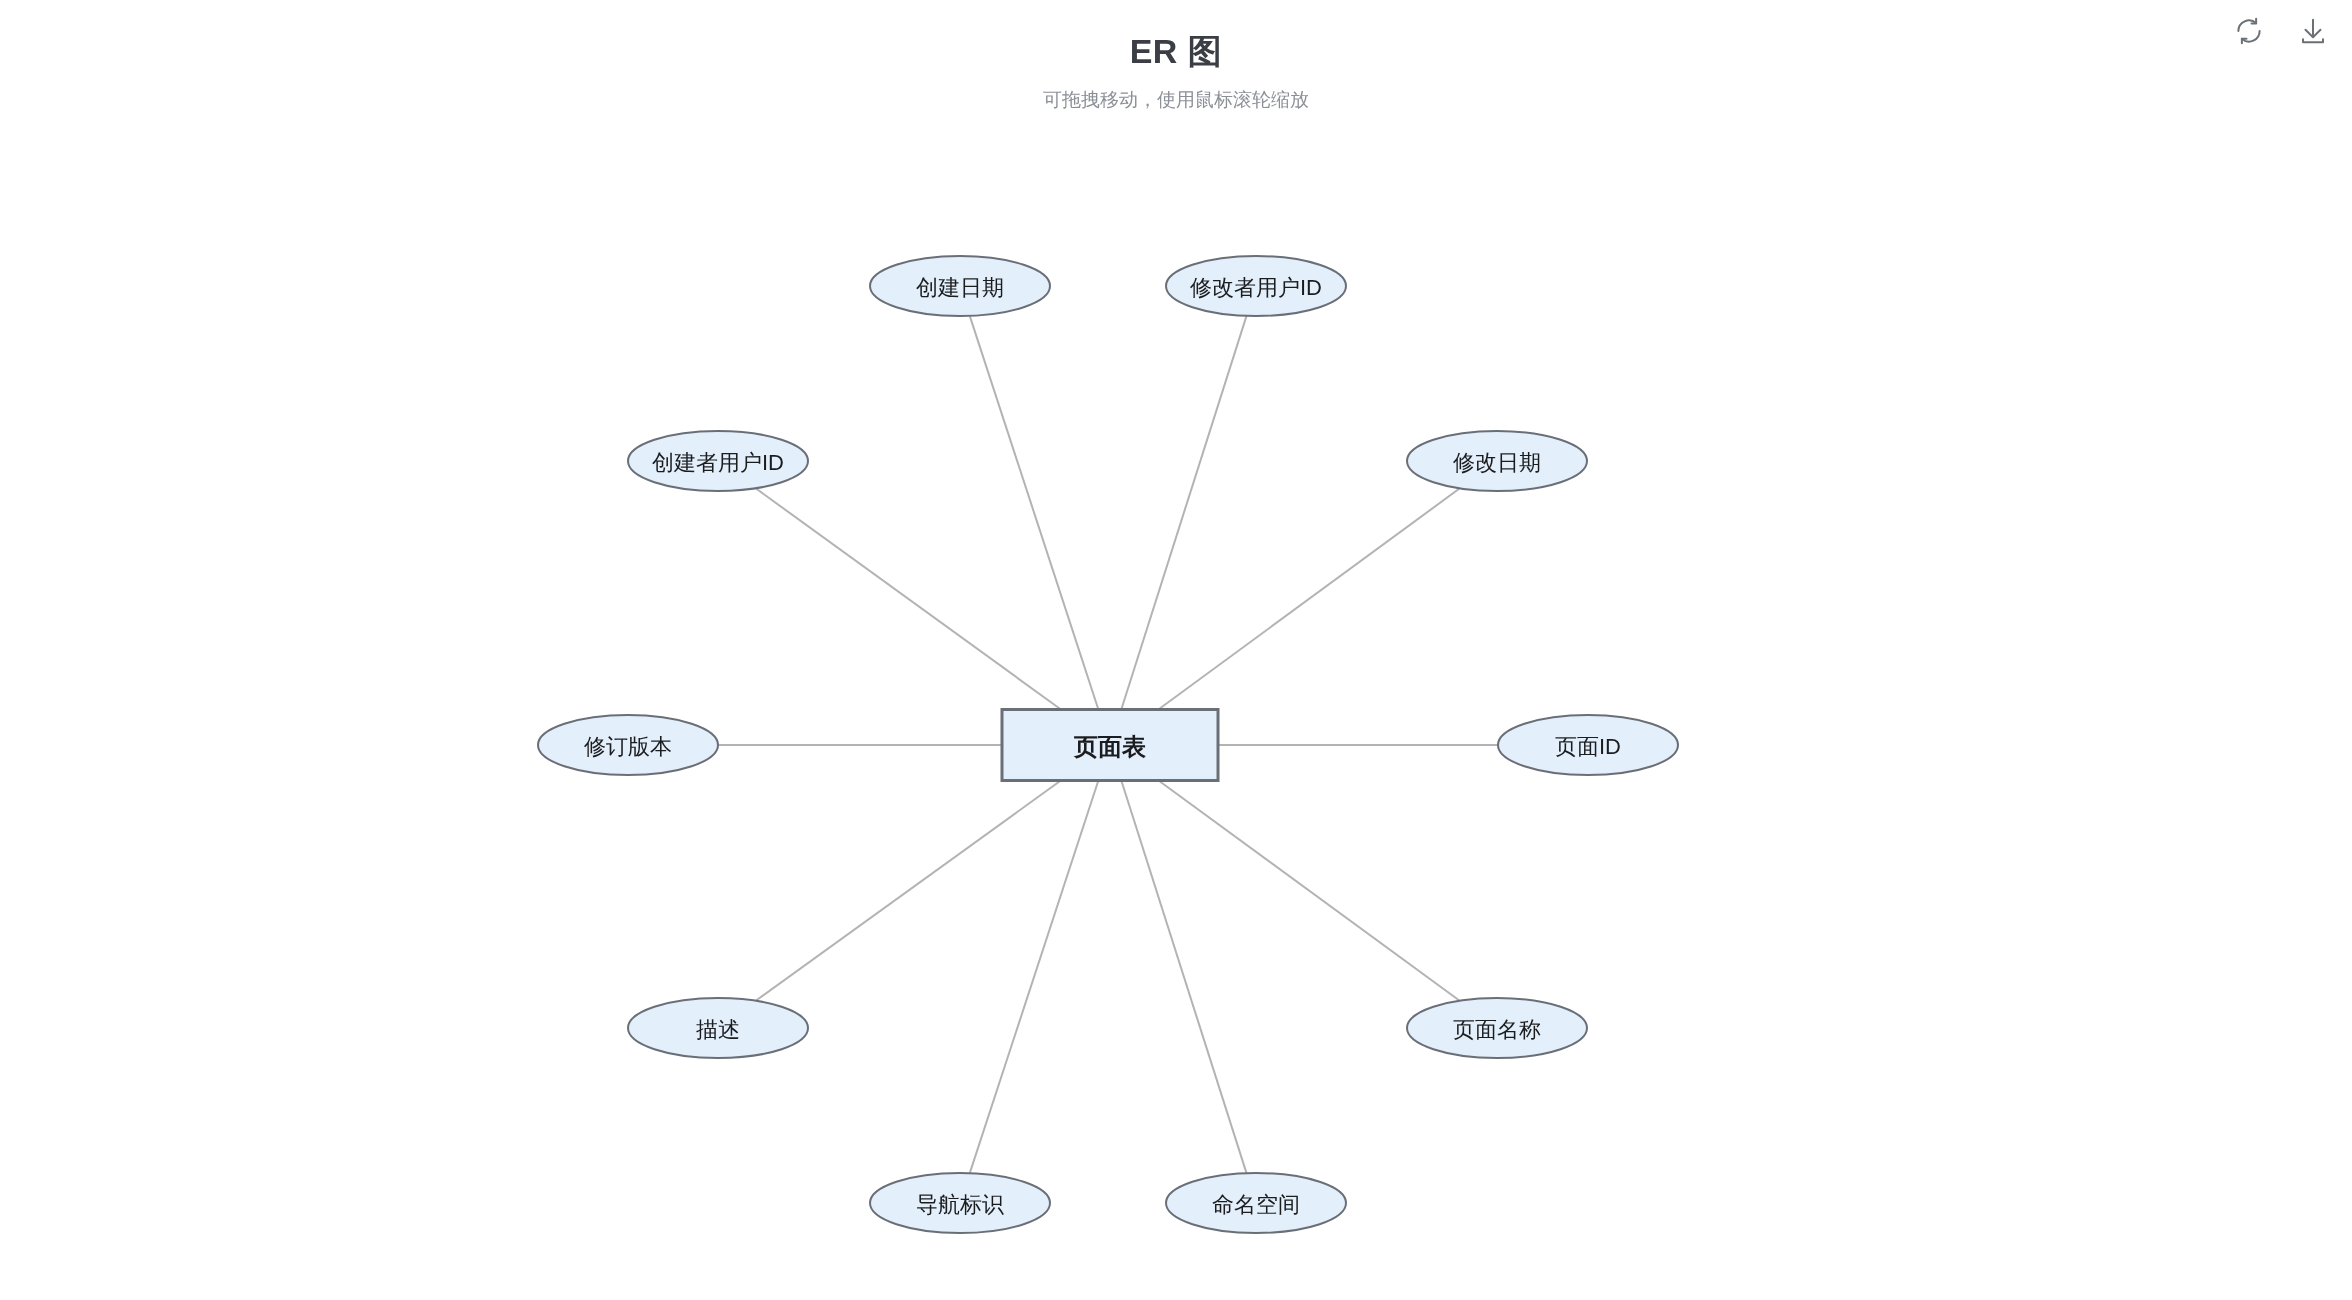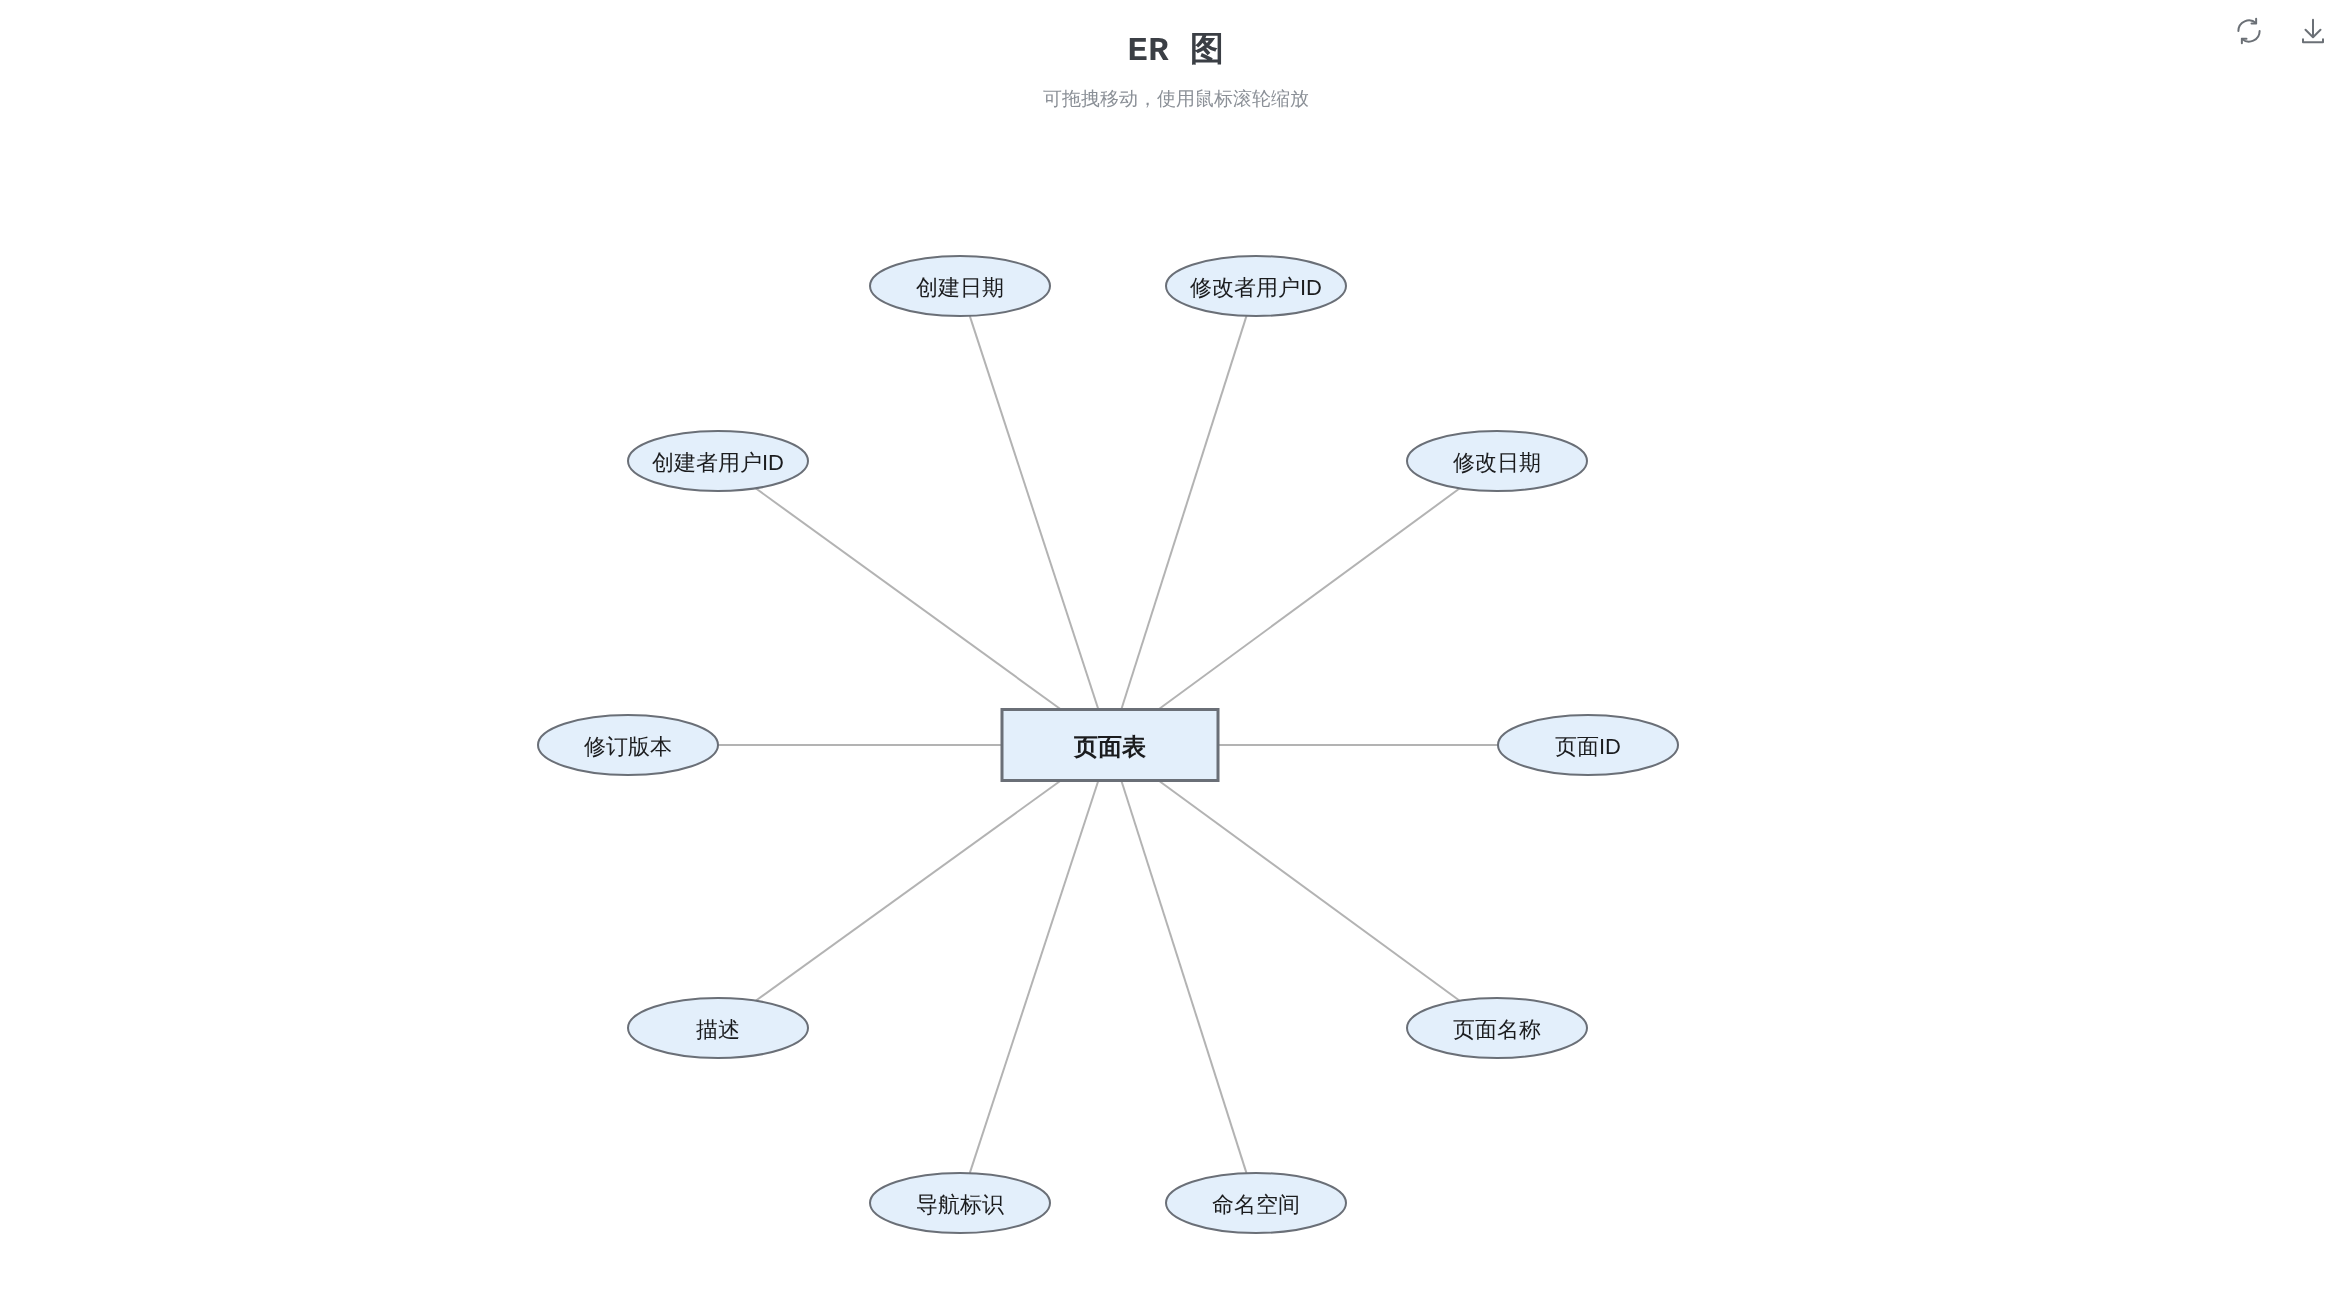--- a/index.html
+++ b/index.html
@@ -18,21 +18,20 @@
 
   
   .page-header {
     position: absolute;
     top: 0;
     left: 0;
     width: 100%;
     padding-top: 32px;
     text-align: center;
     pointer-events: none;
-    font-family: Liberation Mono, monospace;
   }
   .page-title {
     font-size: 34px;
     font-weight: bold;
     color: #3b3f45;
     letter-spacing: 0.5px;
     margin: 0;
     line-height: 1.15;
   }
   .page-subtitle {

